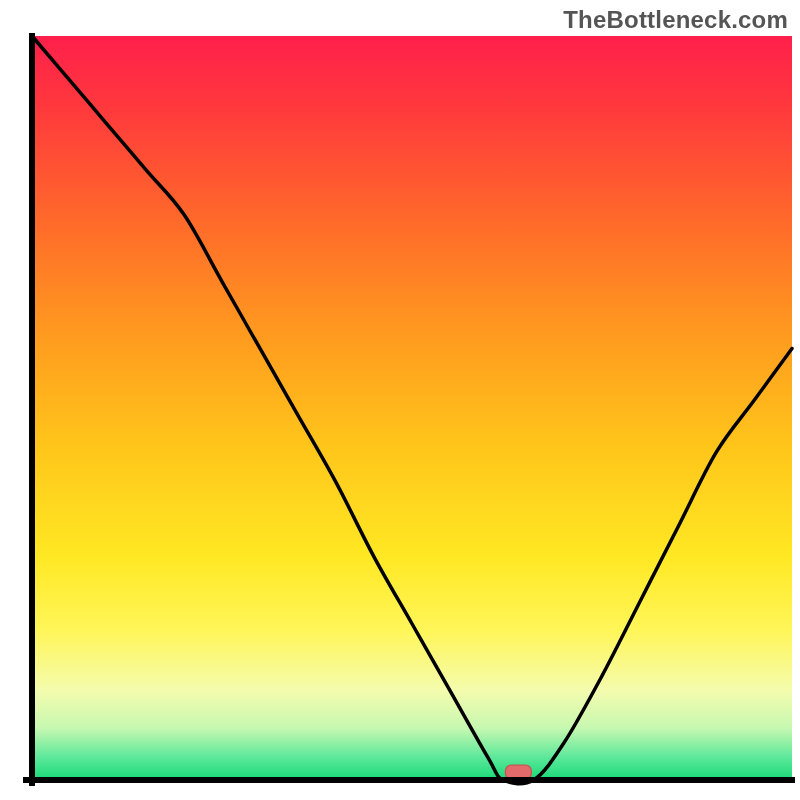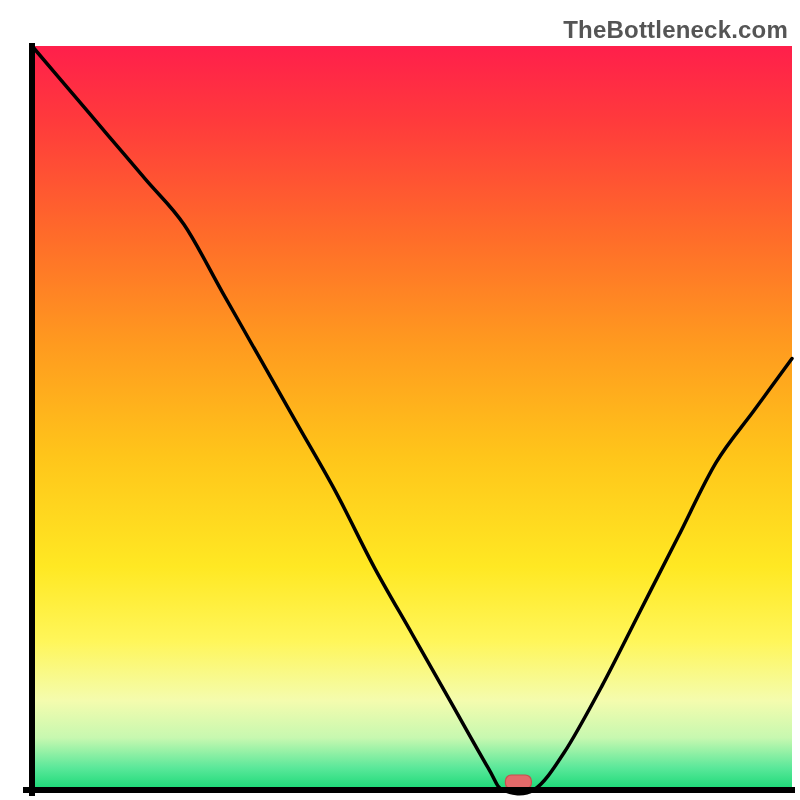--- a/index.html
+++ b/index.html
@@ -7,21 +7,20 @@
     padding: 0;
     width: 800px;
     height: 800px;
     background: #ffffff;
     font-family: Arial, Helvetica, sans-serif;
   }
   .frame {
     position: relative;
     width: 800px;
     height: 784px;
-    margin-top: 10px;
   }
   .watermark {
     position: absolute;
     top: 6px;
     right: 12px;
     font-size: 24px;
     font-weight: 600;
     color: #555;
     letter-spacing: 0.2px;
   }

